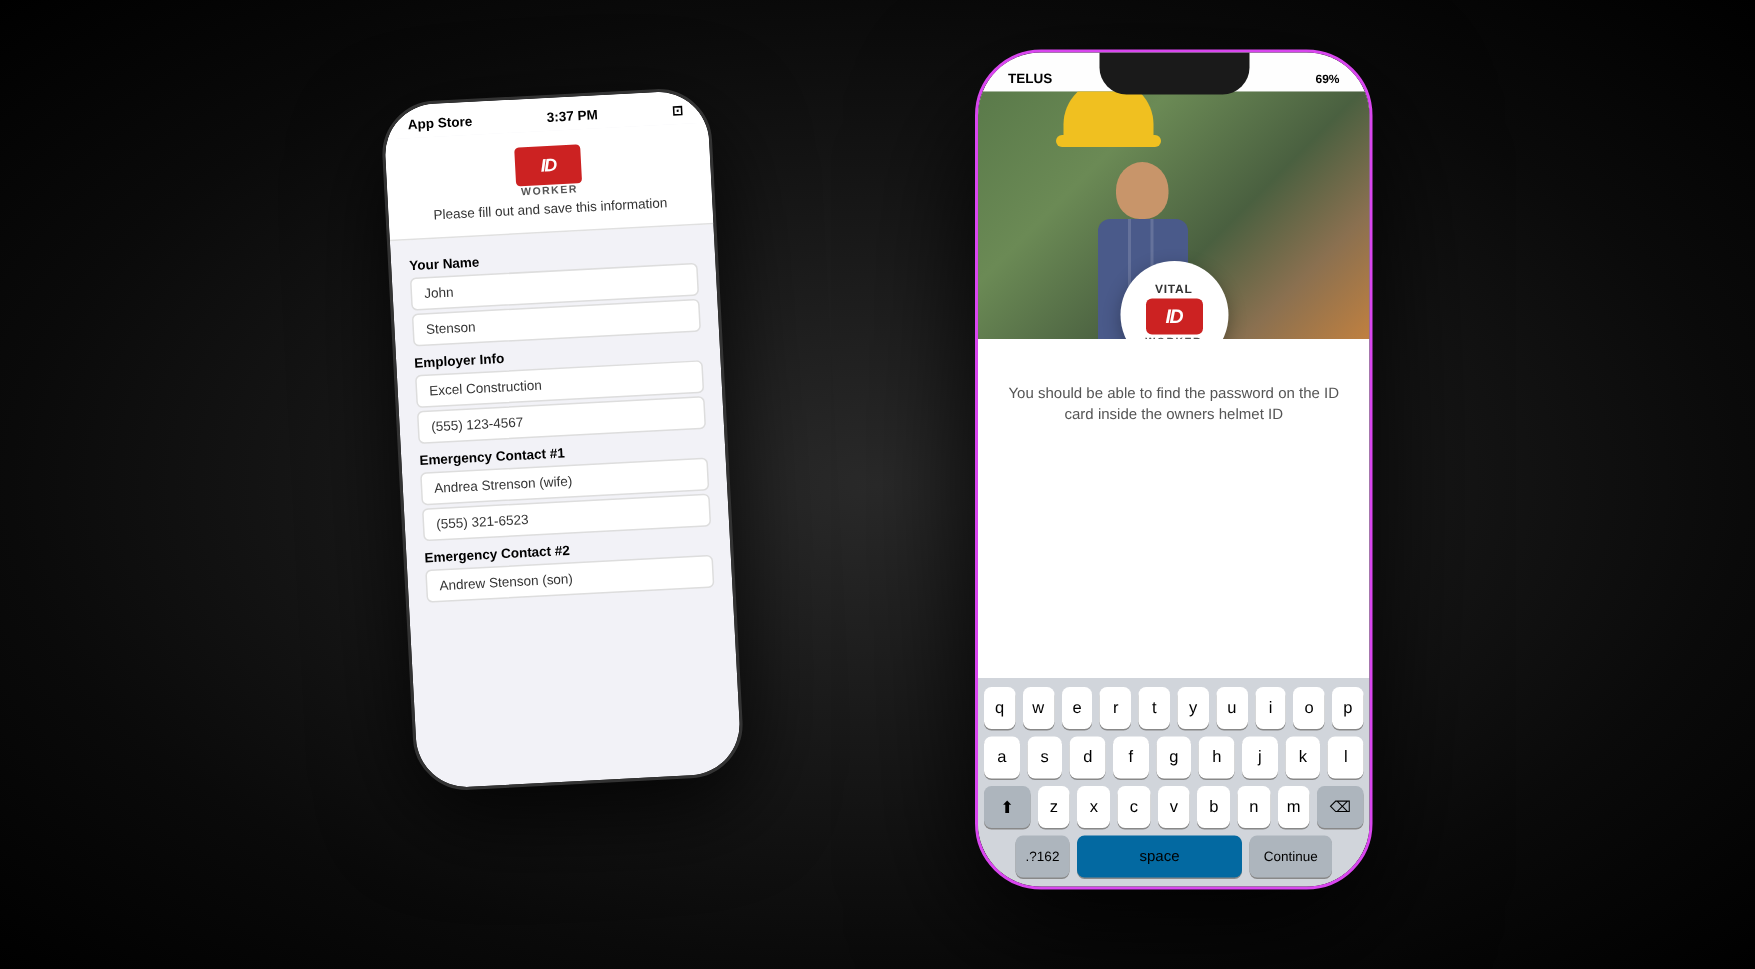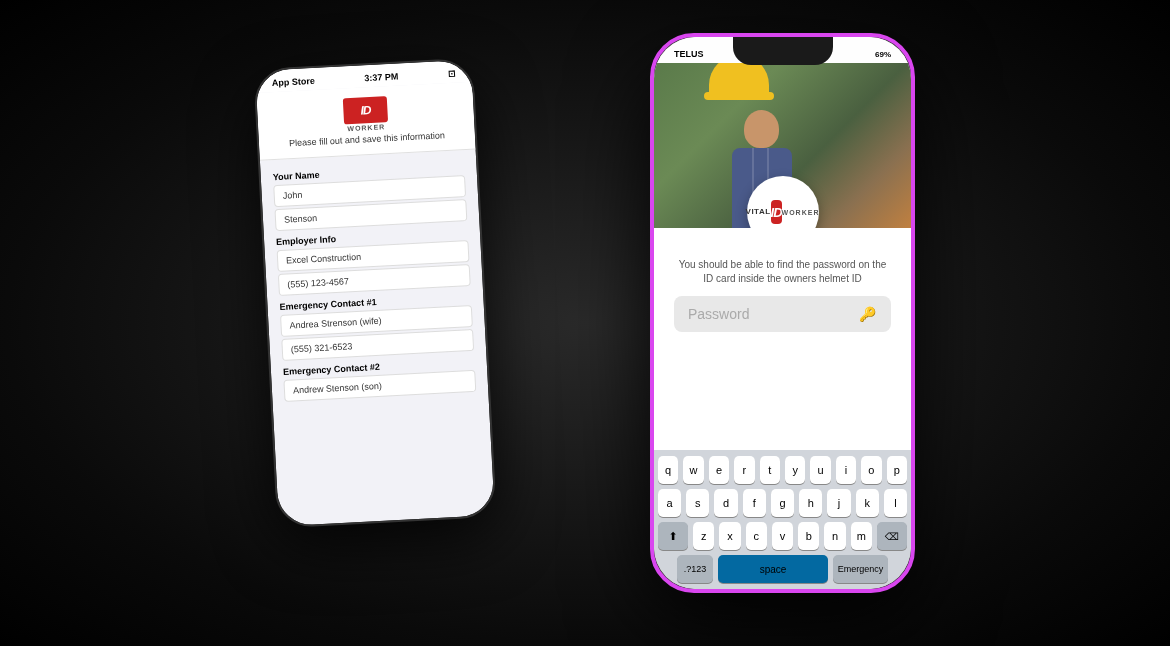--- a/index.html
+++ b/index.html
@@ -99,21 +99,21 @@
 
     
     .phone-front {
       position: absolute;
       right: 20px;
       top: 0px;
       width: 265px;
       height: 560px;
       background: #1a1a1a;
       border-radius: 44px;
-      border: 4px solid #d946ef;
+      border: 2px solid #d946ef;
       box-shadow: 0 30px 80px rgba(0,0,0,0.9), inset 0 0 0 1px #555;
       z-index: 2;
       overflow: hidden;
     }
 
     .phone-front-notch {
       position: absolute;
       top: 0;
       left: 50%;
       transform: translateX(-50%);
@@ -233,20 +233,21 @@
       text-align: center;
       z-index: 5;
     }
 
     .vital-logo-circle {
       width: 72px;
       height: 72px;
       background: #fff;
       border-radius: 50%;
       display: flex;
+      flex-direction: column;
       align-items: center;
       justify-content: center;
       box-shadow: 0 4px 12px rgba(0,0,0,0.3);
       margin: 0 auto;
     }
 
     .vital-text {
       font-size: 8px;
       font-weight: 800;
       color: #333;
@@ -497,24 +498,20 @@
               <span class="id-badge-text">ID</span>
             </div>
             <span class="worker-label">WORKER</span>
           </div>
         </div>
       </div>
 
       <div class="front-content">
         <p class="password-hint">You should be able to find the password on the ID card inside the owners helmet ID</p>
 
-        <div class="password-input-area">
-          <span class="password-placeholder">Password</span>
-          <span class="key-icon">🔑</span>
-        </div>
       </div>
 
       <div class="keyboard-area">
 
         <div class="keyboard-row">
           <div class="key">q</div>
           <div class="key">w</div>
           <div class="key">e</div>
           <div class="key">r</div>
           <div class="key">t</div>
@@ -543,22 +540,22 @@
           <div class="key">x</div>
           <div class="key">c</div>
           <div class="key">v</div>
           <div class="key">b</div>
           <div class="key">n</div>
           <div class="key">m</div>
           <div class="key key-backspace">⌫</div>
         </div>
 
         <div class="key-bottom-row">
-          <div class="key key-123">.?123</div>
+          <div class="key key-123">.?162</div>
           <div class="key key-space">space</div>
-          <div class="key key-continue">Emergency</div>
+          <div class="key key-continue">Continue</div>
         </div>
       </div>
 
     </div>
   </div>
 
 </div>
 
 </body></html>

